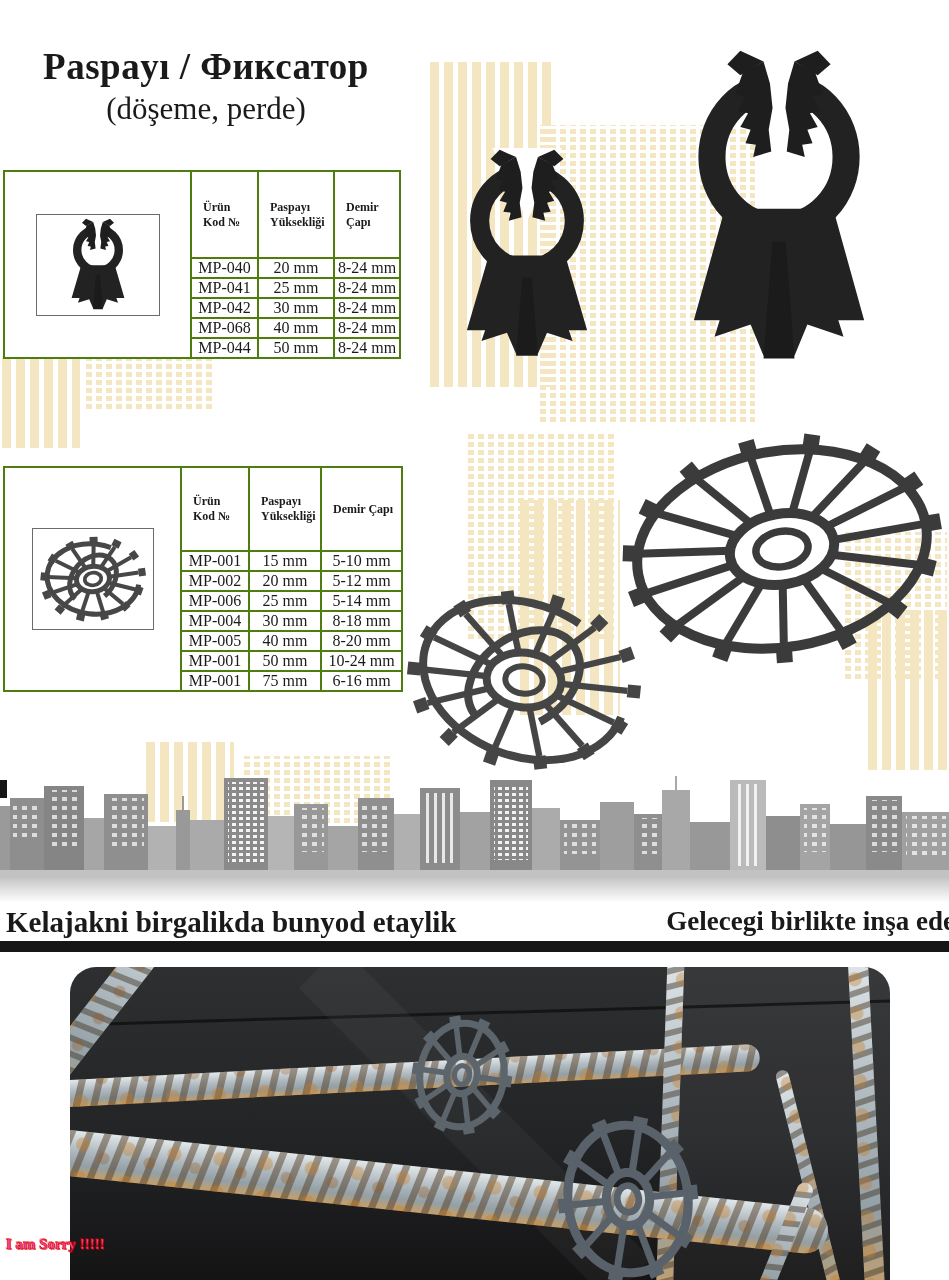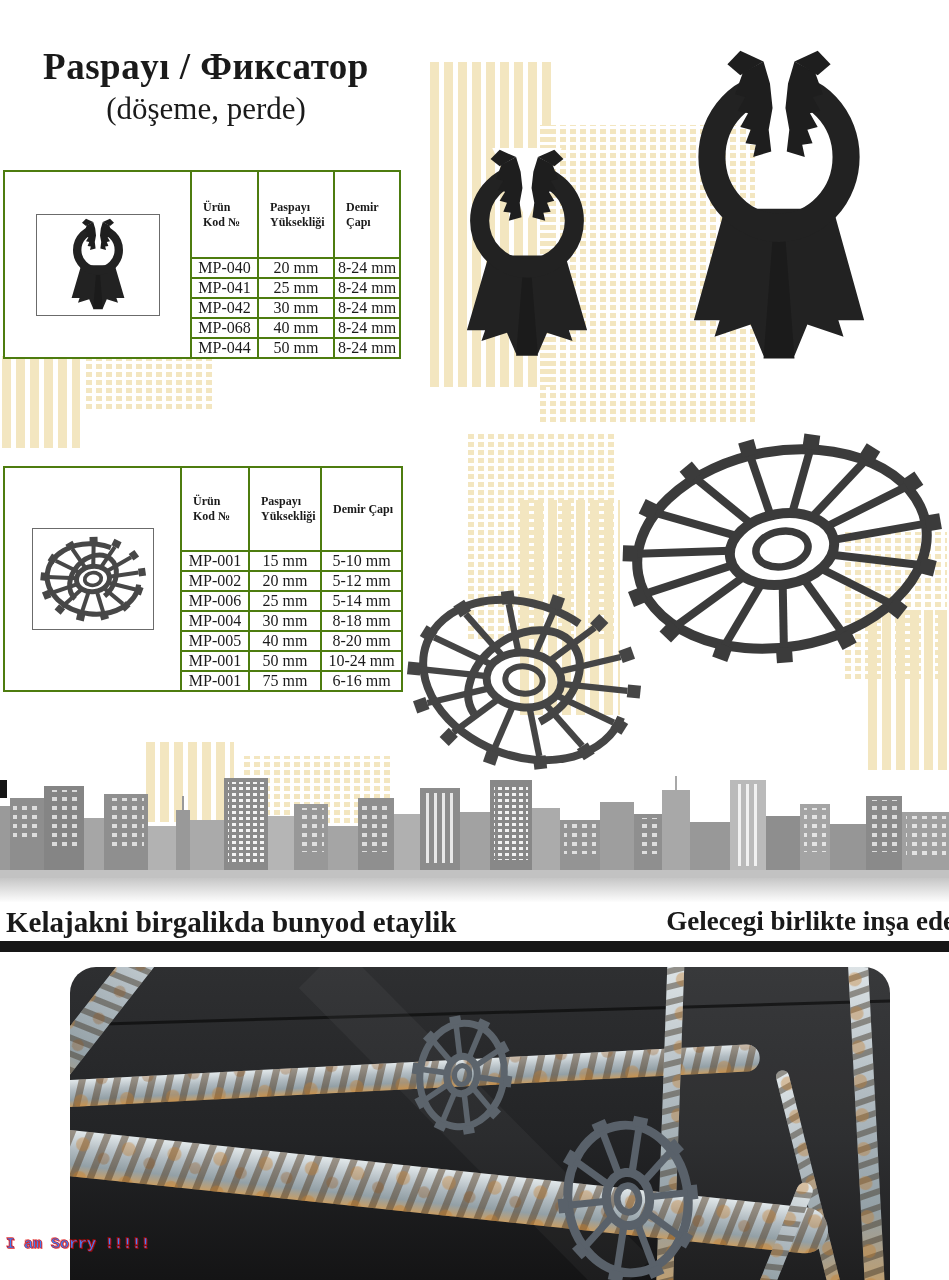--- a/index.html
+++ b/index.html
@@ -31,22 +31,22 @@
   
   .skyline{position:absolute;z-index:2;left:0;top:768px;width:949px;height:110px}
   .ground{position:absolute;z-index:2;left:0;top:878px;width:949px;height:24px;
           background:linear-gradient(#c6c6c6,#fdfdfd)}
   .slogan-left{position:absolute;z-index:4;left:6px;top:906px;font-size:29px;font-weight:bold;white-space:nowrap}
   .slogan-right{position:absolute;z-index:4;right:-6px;top:906px;font-size:27px;font-weight:bold;white-space:nowrap}
   .black-bar{position:absolute;z-index:4;left:0;top:941px;width:949px;height:11px;background:#161616}
   
   .rebar-photo{position:absolute;z-index:3;left:70px;top:967px;width:820px;height:313px;
                border-radius:26px 26px 0 0;overflow:hidden}
-  .sorry{position:absolute;z-index:5;left:6px;top:1236px;font-family:Liberation Mono, monospace;
-         font-size:15px;font-weight:bold;color:#3b82f6;-webkit-text-stroke:.5px #e00000;
+  .sorry{position:absolute;z-index:5;left:6px;top:1236px;font-family:Liberation Serif, serif;
+         font-size:15px;font-weight:bold;color:#ec4899;-webkit-text-stroke:.5px #e00000;
          text-shadow:1px 1px 0 rgba(220,0,0,.55), -1px -1px 0 rgba(220,0,0,.45)}
   .hiddefs{position:absolute;width:0;height:0;overflow:hidden}
 </style>
 </head>
 <body>
 
 <div class="page">
 
   <div class="wm wm-stripes" style="left:430px;top:62px;width:125px;height:325px"></div>
   <div class="wm wm-dash" style="left:540px;top:125px;width:215px;height:300px"></div>

